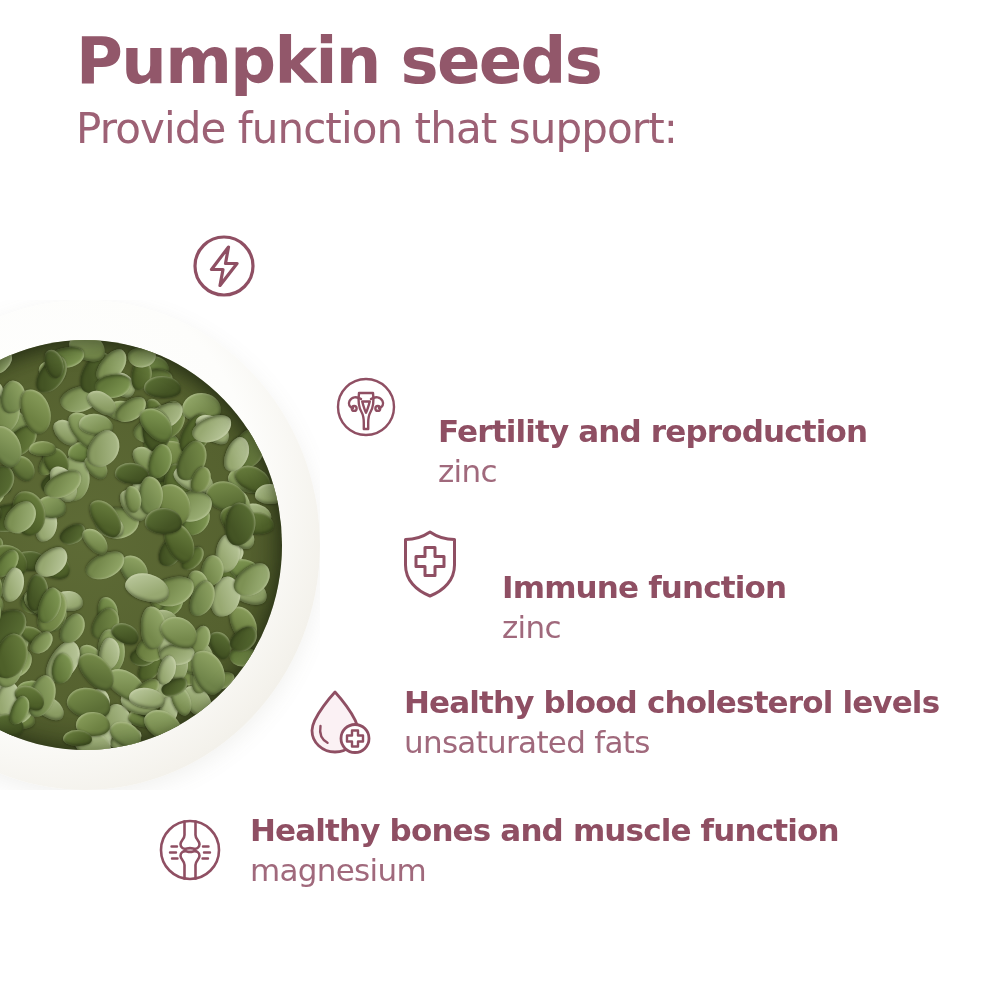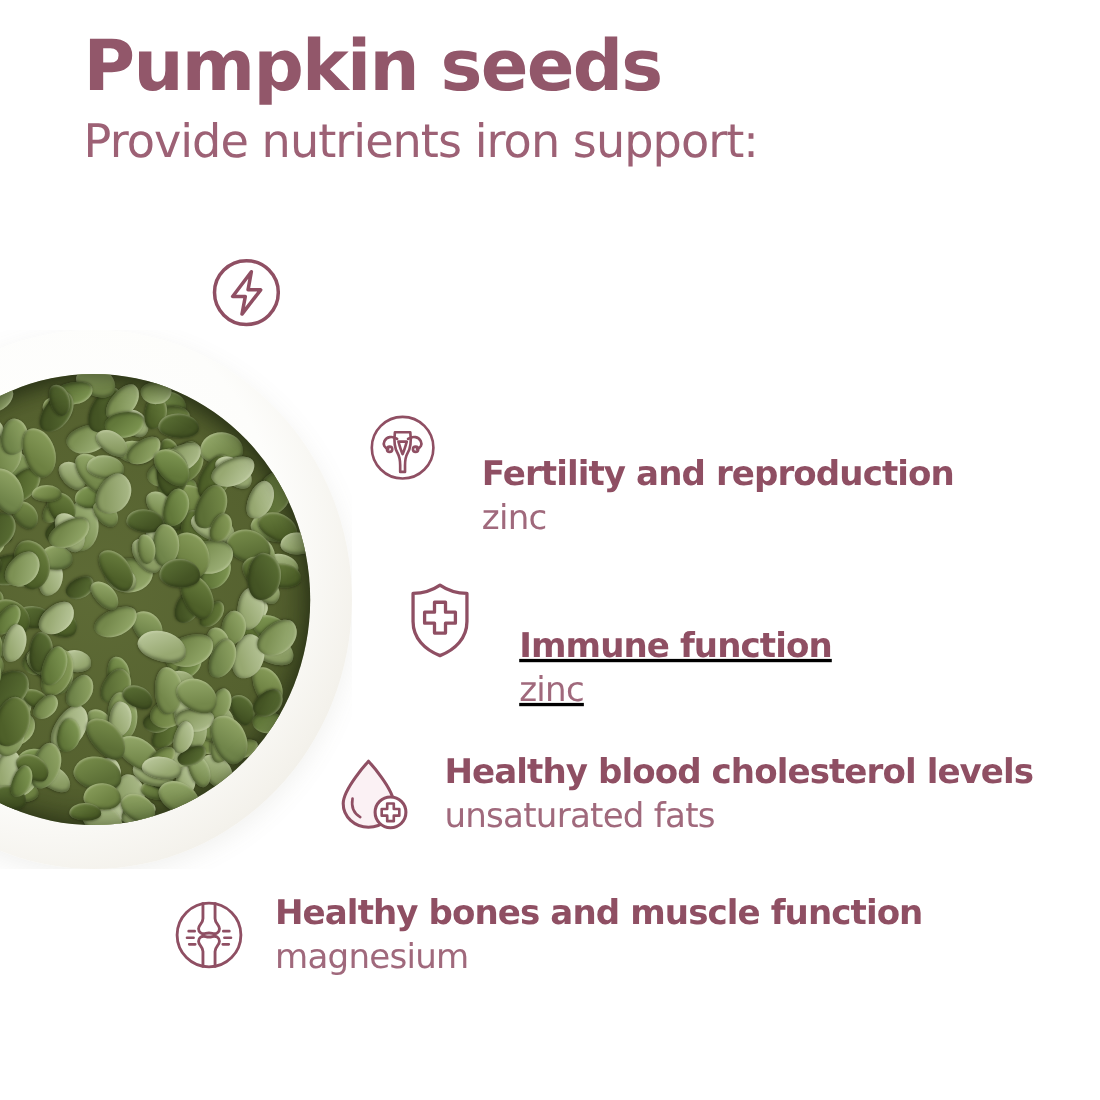--- a/index.html
+++ b/index.html
@@ -122,36 +122,36 @@
     letter-spacing: -0.7px;
     color: #a0697c;
     line-height: 1.16;
     margin-top: 6px;
     white-space: nowrap;
   }
 
   
   #item-0 { left: 186px; top: 228px; }
   #item-1 { left: 328px; top: 369px; }
-  #item-2 { left: 362px; top: 525px; text-decoration: underline; }
+  #item-2 { left: 392px; top: 525px; }
   #item-3 { left: 302px; top: 684px; }
   #item-4 { left: 152px; top: 812px; }
 
   #item-1 .texts, #item-2 .texts { padding-left: 34px; margin-top: 44px; }
   #item-3 .texts { padding-left: 26px; }
   #item-4 .texts { padding-left: 22px; }
 </style>
 </head>
 <body>
 
 <div id="page">
 
   <div class="header">
     <div class="title">Pumpkin seeds</div>
-    <div class="subtitle">Provide nutrients iron support:</div>
+    <div class="subtitle">Provide function that support:</div>
   </div>
 
   <div class="photo-wrap">
     <div class="bowl">
       <div class="seed-bed" id="seed-bed">
           <div class="seed" style="left: 92.1px; top: 60.4px; width: 28.6px; height: 20.4px; transform: rotate(106.4deg); background: linear-gradient(145deg, rgb(155, 176, 113) 0%, rgb(116, 136, 75) 68%, rgb(116, 136, 75) 100%);"></div>
           <div class="seed" style="left: 286px; top: 322.5px; width: 32px; height: 22.4px; transform: rotate(177.4deg); background: linear-gradient(145deg, rgb(142, 163, 96) 0%, rgb(109, 129, 66) 68%, rgb(109, 129, 66) 100%);"></div>
           <div class="seed" style="left: 249.9px; top: 92.8px; width: 33.5px; height: 20.3px; transform: rotate(73.2deg); background: linear-gradient(145deg, rgb(135, 160, 90) 0%, rgb(98, 120, 58) 68%, rgb(98, 120, 58) 100%);"></div>
           <div class="seed" style="left: 78.8px; top: 48.4px; width: 42.3px; height: 26.2px; transform: rotate(124.3deg); background: linear-gradient(145deg, rgb(179, 194, 147) 0%, rgb(138, 156, 99) 68%, rgb(138, 156, 99) 100%);"></div>
           <div class="seed" style="left: 101.9px; top: 69.5px; width: 44.5px; height: 27.8px; transform: rotate(40.7deg); background: linear-gradient(145deg, rgb(152, 172, 107) 0%, rgb(112, 133, 74) 68%, rgb(112, 133, 74) 100%);"></div>

